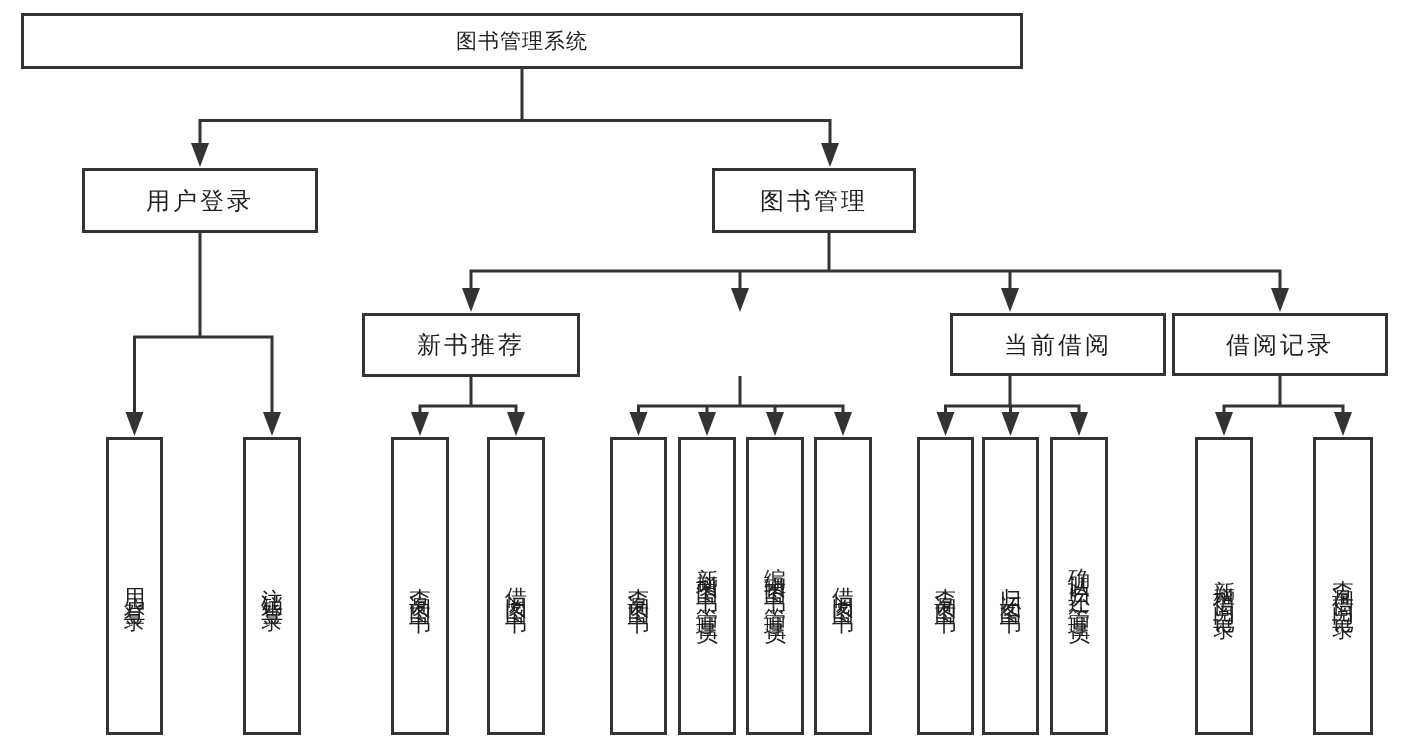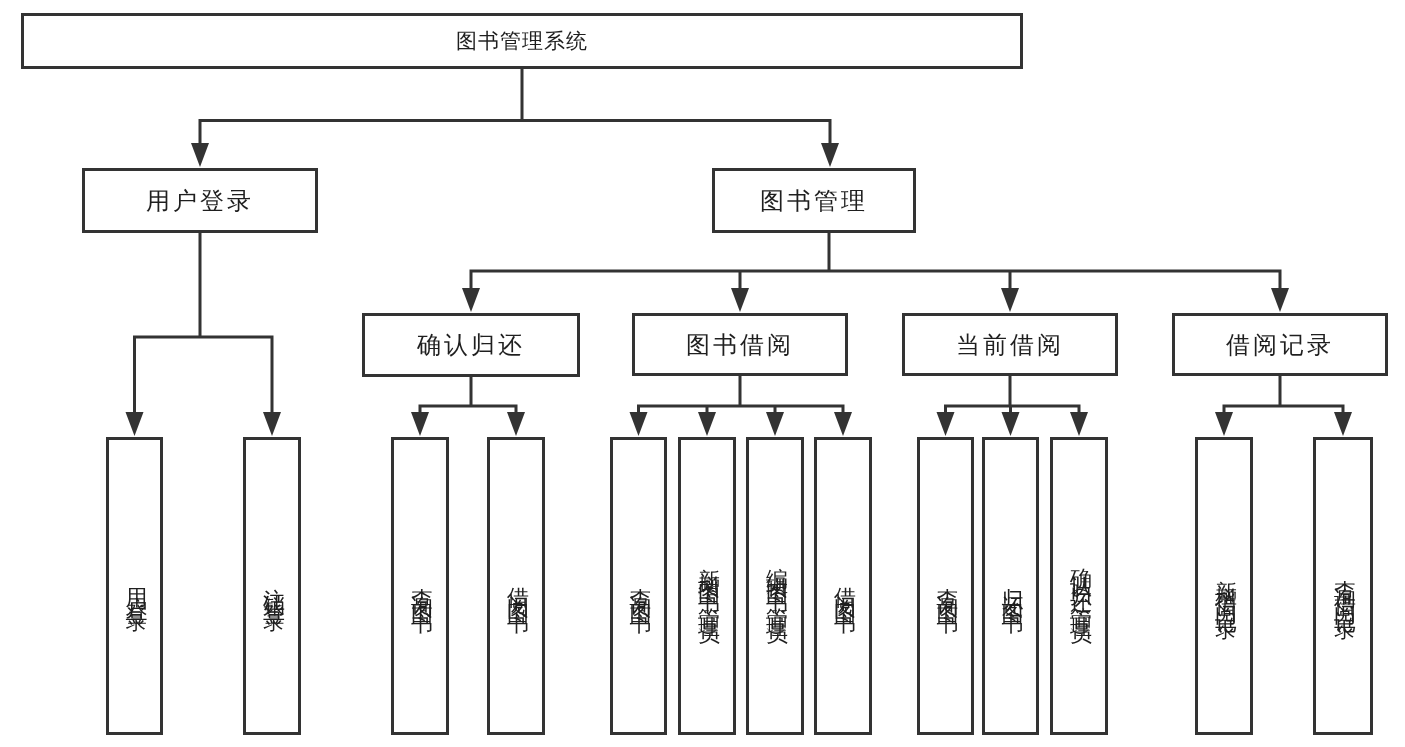--- a/index.html
+++ b/index.html
@@ -1,21 +1,21 @@
 <!DOCTYPE html>
 <html style="--line: #333333; --text: #1f1f1f; --box-background: #ffffff; --watermark: #b5b5b5;"><head>
 <meta charset="utf-8">
 <style>
   html, body { margin: 0; padding: 0; background: #ffffff; }
   .canvas {
     position: relative;
     width: 1405px;
     height: 747px;
     background: var(--box-background, #ffffff);
-    font-family: Liberation Mono, monospace;
+    font-family: Liberation Sans, sans-serif;
     overflow: hidden;
   }
   .connectors {
     position: absolute;
     left: 0; top: 0;
     width: 1405px; height: 747px;
   }
   .connectors path {
     stroke: var(--line, #333333);
     stroke-width: 3;
@@ -99,26 +99,23 @@
   </div>
 
   <div class="box h" style="left:82px;top:168px;width:236px;height:65px">
     <span>用户登录</span>
   </div>
   <div class="box h" style="left:712px;top:168px;width:204px;height:65px">
     <span>图书管理</span>
   </div>
 
   <div class="box h" style="left:362px;top:313px;width:218px;height:64px">
-    <span>确认归还</span>
+    <span>新书推荐</span>
   </div>
-  <div class="box h" style="left:632px;top:313px;width:216px;height:63px">
-    <span>图书借阅</span>
-  </div>
-  <div class="box h" style="left:902px;top:313px;width:216px;height:63px">
+  <div class="box h" style="left:950px;top:313px;width:216px;height:63px">
     <span>当前借阅</span>
   </div>
   <div class="box h" style="left:1172px;top:313px;width:216px;height:63px">
     <span>借阅记录</span>
   </div>
 
   <div class="box v" style="left:106px;top:437px;width:57px;height:298px">
     <span>用户登录</span>
   </div>
   <div class="box v" style="left:243px;top:437px;width:58px;height:298px">

